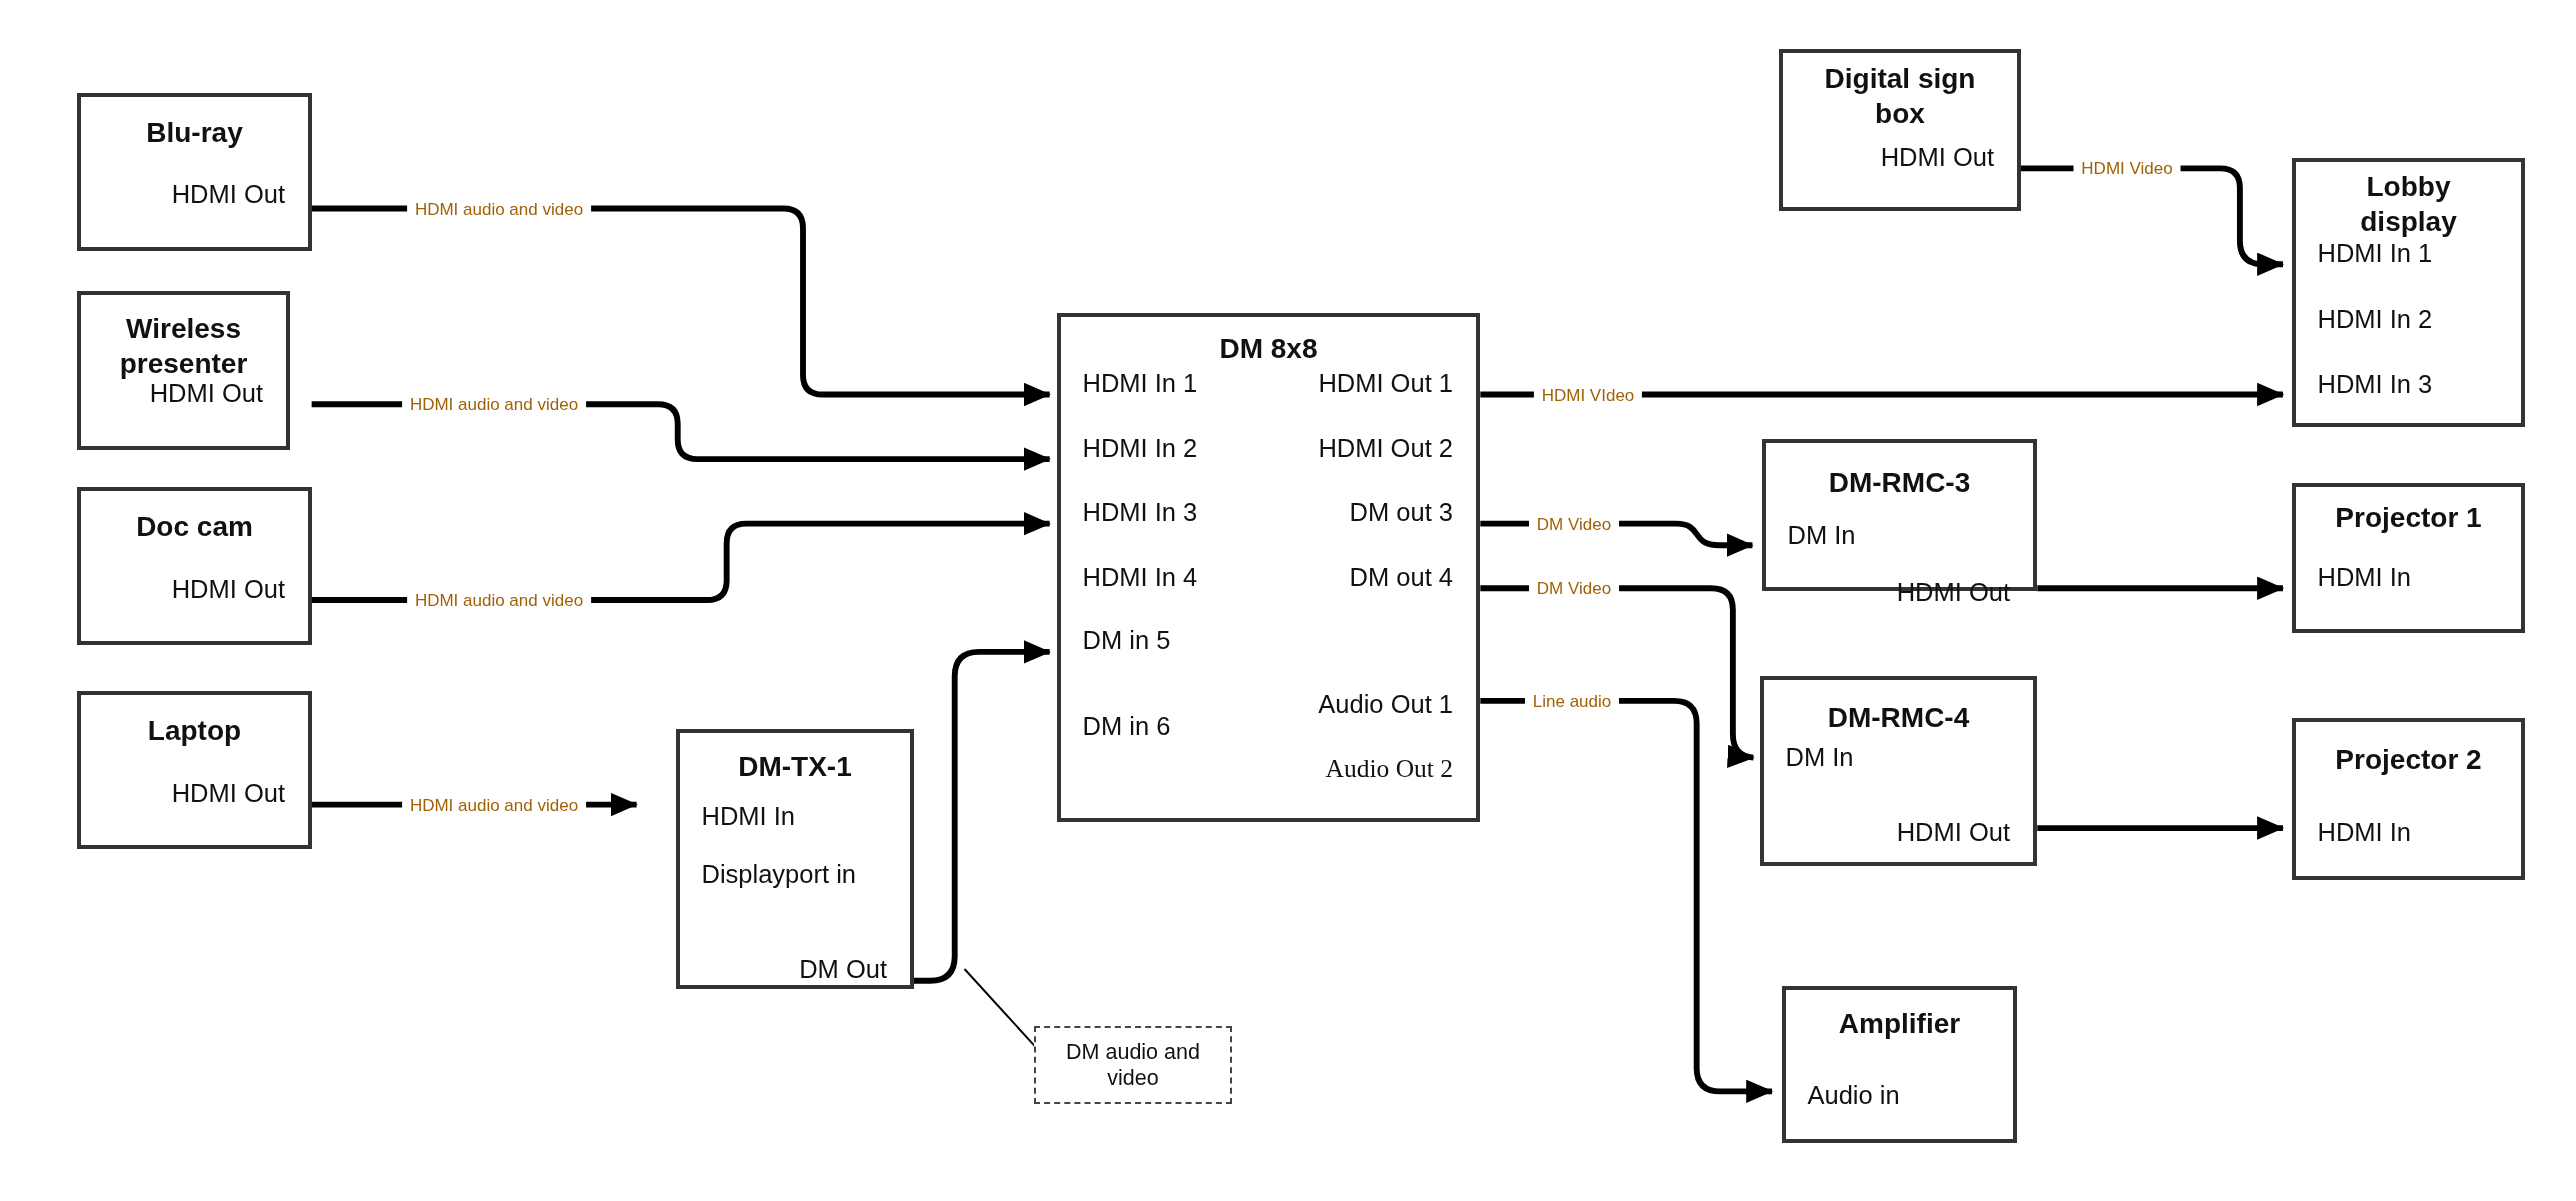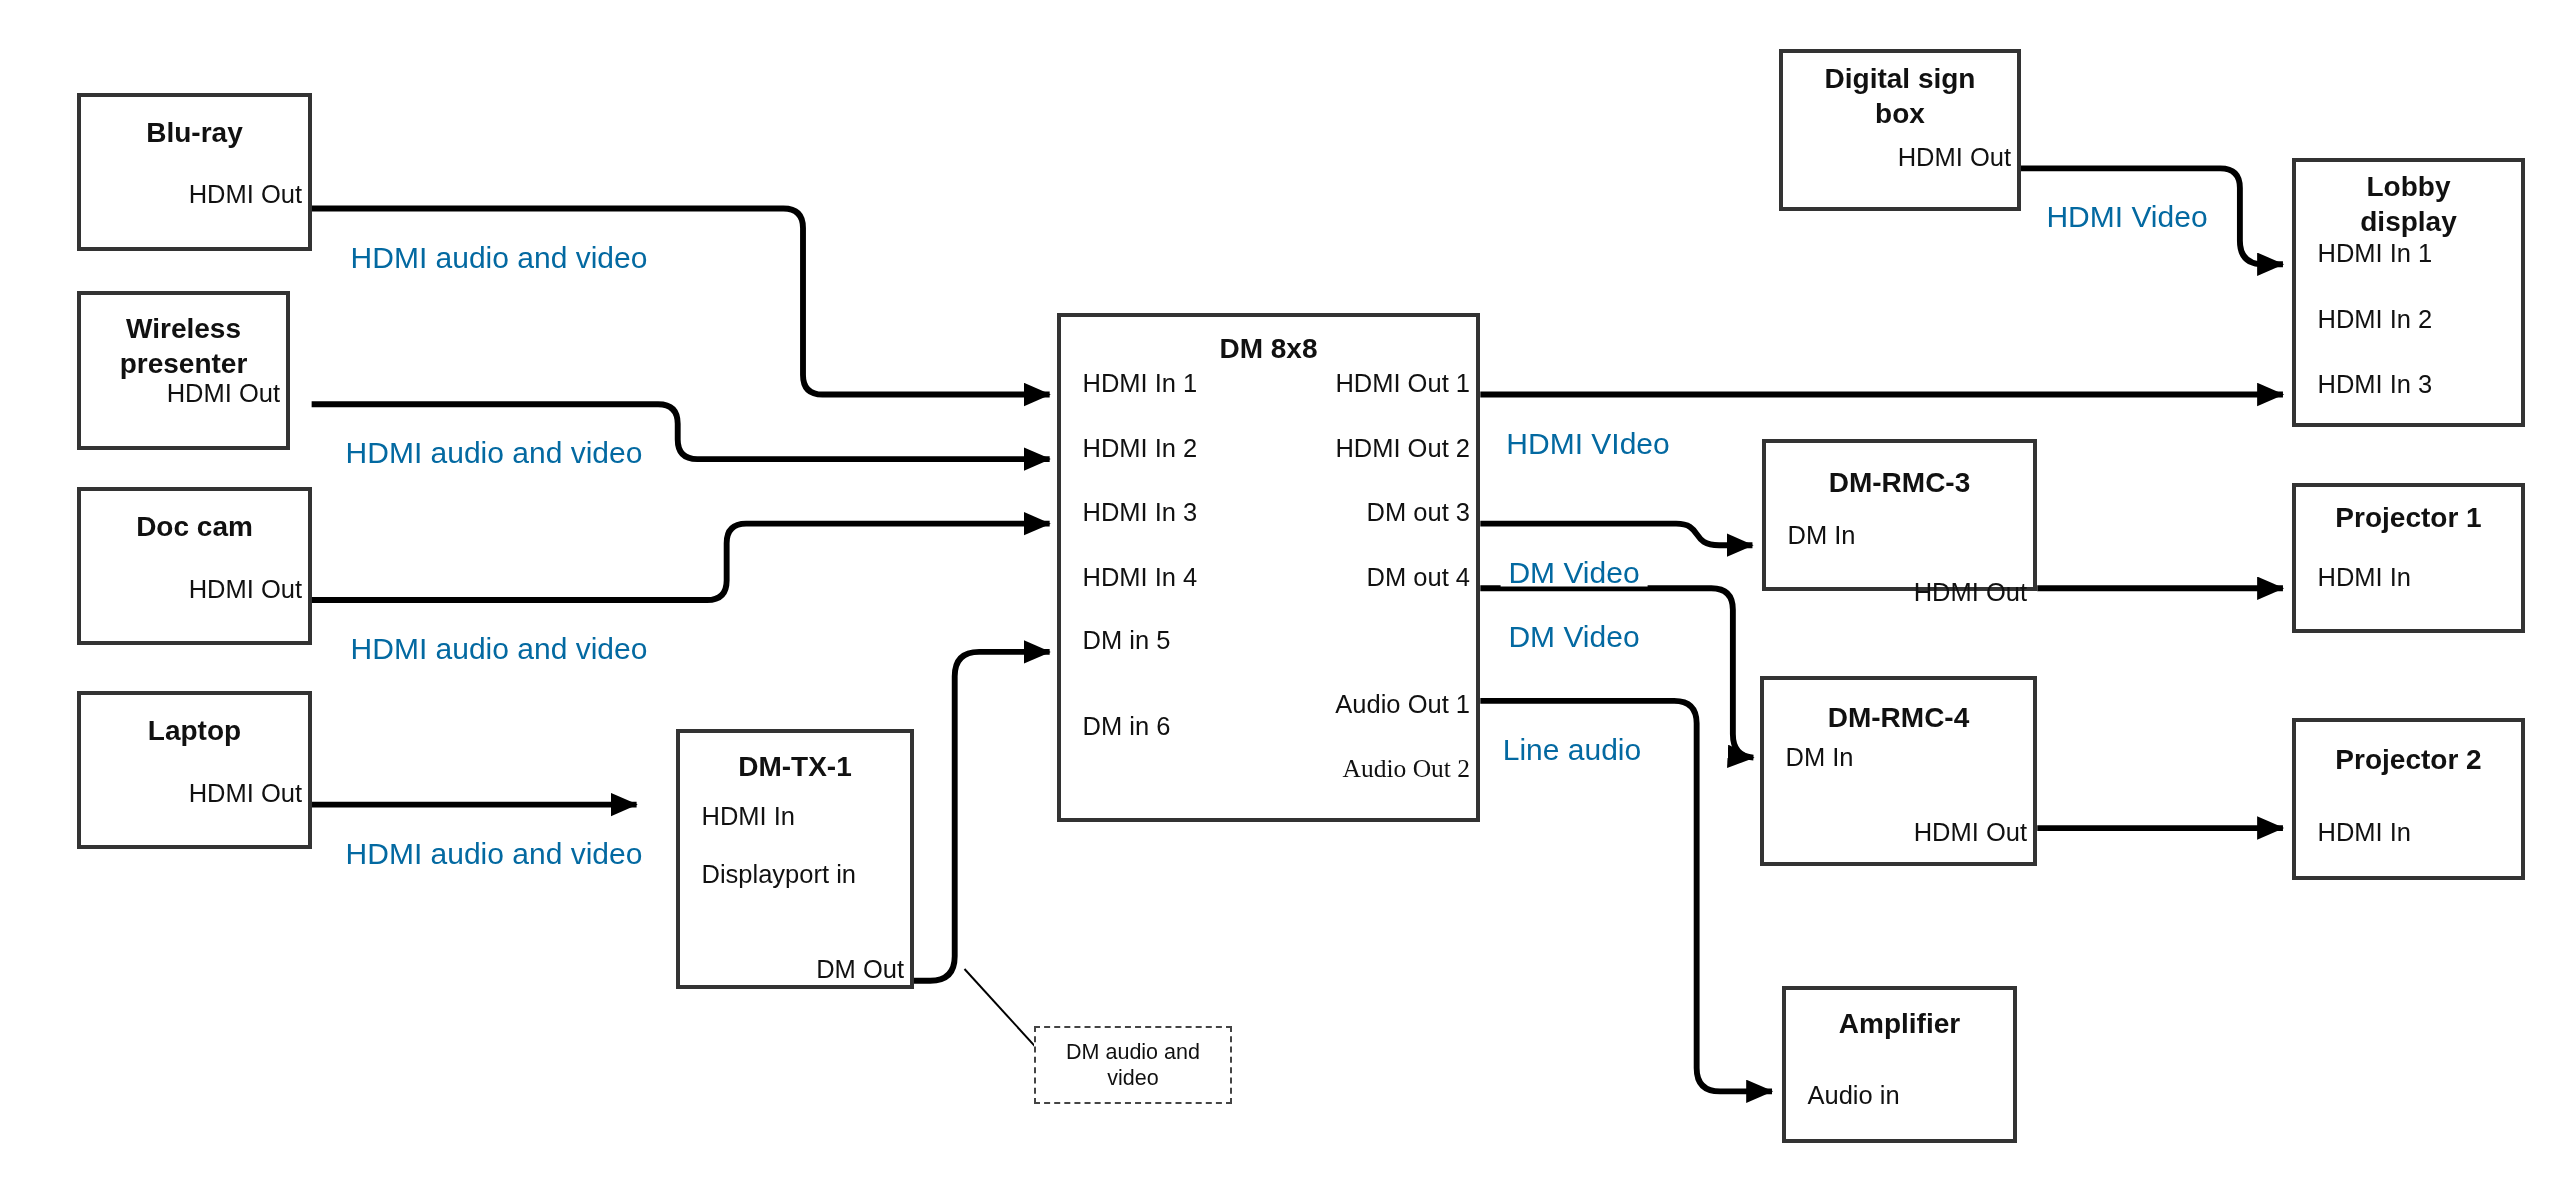--- a/index.html
+++ b/index.html
@@ -15,25 +15,25 @@
   .box-title{
     position:absolute;left:0;width:100%;text-align:center;
     font-weight:bold;font-size:28px;line-height:35px;color:#111;
   }
   .title-narrow{left:50%;transform:translateX(-50%);width:60%;}
   .title-narrow2{left:50%;transform:translateX(-50%);width:68%;}
   .port{
     position:absolute;font-size:25.5px;line-height:29px;color:#111;white-space:nowrap;
   }
   .port.pl{left:0;padding-left:21.5px;}
-  .port.pr{right:0;padding-right:6px;text-align:right;}
+  .port.pr{right:0;padding-right:23px;text-align:right;}
   .lbl{
     position:absolute;transform:translate(-50%,-50%);z-index:3;
-    background:#ffffff;padding:0 7.8px;font-size:30px;line-height:29px;
-    color:#0369a1;white-space:nowrap;margin-top:48px;
+    background:#ffffff;padding:0 7.8px;font-size:17px;line-height:29px;
+    color:#a16207;white-space:nowrap;
   }
   .note{
     position:absolute;z-index:3;background:#ffffff;border:2px dashed #444;
     box-sizing:border-box;display:flex;align-items:center;justify-content:center;
     text-align:center;font-size:21.5px;line-height:26.4px;color:#111;padding:3.9px 13.7px;
   }
 </style>
 </head>
 <body>
 

